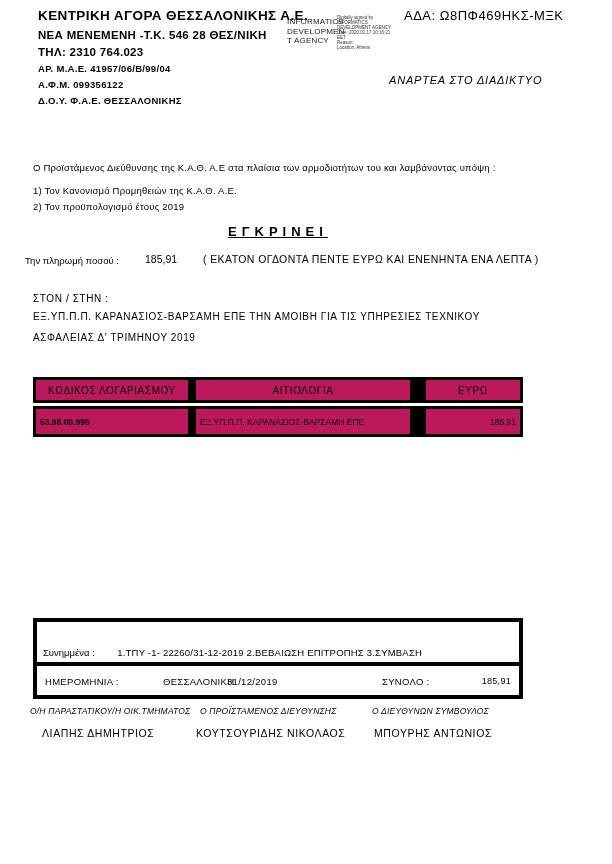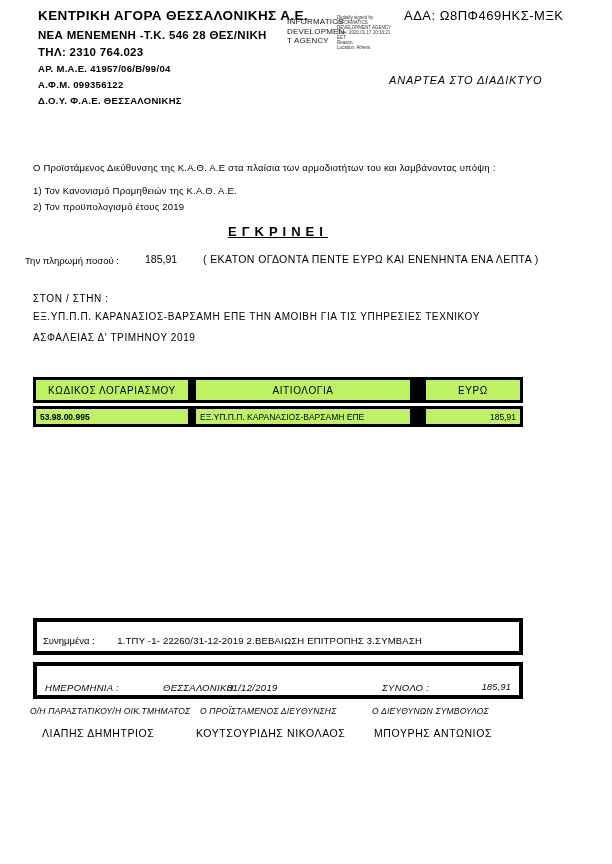--- a/index.html
+++ b/index.html
@@ -29,34 +29,34 @@
 
   .body-sm{font-size:9.5px;letter-spacing:.2px;}
   .egkrinei{left:33px;top:224px;width:490px;text-align:center;font-size:13px;font-weight:bold;
             text-decoration:underline;letter-spacing:5px;}
   .pay-label{font-size:9.5px;}
   .pay-amt{font-size:10.5px;}
   .pay-words{font-size:10.5px;letter-spacing:.4px;}
   .payee{font-size:10px;letter-spacing:.6px;}
 
   .trow{left:33px;width:490px;background:#000;}
-  .trow .cell{position:absolute;top:3px;bottom:3px;background:#bef264;display:flex;align-items:center;text-align:center;}
+  .trow .cell{position:absolute;top:3px;bottom:3px;background:#be185d;display:flex;align-items:center;text-align:center;}
   .c1{left:3px;width:152px;}
   .c2{left:163px;width:214px;}
   .c3{left:393px;width:94px;}
   .th{justify-content:center;font-size:10px;letter-spacing:.6px;}
   .td{font-size:8.5px;padding:0 4px;box-sizing:border-box;}
   .td.right{justify-content:flex-end;}
 
   .bigbox{left:33px;width:490px;border:4px solid #000;box-sizing:border-box;background:#fff;}
-  .attach{top:618px;height:37px;padding:8px 6px;}
+  .attach{top:618px;height:37px;padding:20px 6px;}
   .attach .lbl{font-size:9.5px;}
   .attach .val{font-size:9.5px;margin-left:18px;letter-spacing:.2px;}
   .dateline{top:662px;height:37px;}
-  .dateline span{position:absolute;top:16px;font-size:9.5px;letter-spacing:.3px;font-style:italic;}
+  .dateline span{position:absolute;top:10px;font-size:9.5px;letter-spacing:.3px;}
 
   .sigtitle{font-size:8.5px;font-style:italic;letter-spacing:.2px;}
   .signame{font-size:10.5px;letter-spacing:.6px;}
 </style>
 </head>
 <body>
 
 <div class="page">
 
   <div class="abs company b" style="left:38px;top:8px;">ΚΕΝΤΡΙΚΗ ΑΓΟΡΑ ΘΕΣΣΑΛΟΝΙΚΗΣ Α.Ε.</div>
@@ -99,21 +99,21 @@
   <div class="abs payee" style="left:33px;top:293px;">ΣΤΟΝ / ΣΤΗΝ  :</div>
   <div class="abs payee" style="left:33px;top:311px;">ΕΞ.ΥΠ.Π.Π.  ΚΑΡΑΝΑΣΙΟΣ-ΒΑΡΣΑΜΗ  ΕΠΕ  ΤΗΝ  ΑΜΟΙΒΗ  ΓΙΑ  ΤΙΣ  ΥΠΗΡΕΣΙΕΣ  ΤΕΧΝΙΚΟΥ</div>
   <div class="abs payee" style="left:33px;top:332px;">ΑΣΦΑΛΕΙΑΣ Δ'  ΤΡΙΜΗΝΟΥ 2019</div>
 
   <div class="abs trow" style="top:377px;height:26px;">
     <div class="cell c1 th">ΚΩΔΙΚΟΣ  ΛΟΓΑΡΙΑΣΜΟΥ</div>
     <div class="cell c2 th">ΑΙΤΙΟΛΟΓΙΑ</div>
     <div class="cell c3 th">ΕΥΡΩ</div>
   </div>
 
-  <div class="abs trow" style="top:406px;height:21px;">
+  <div class="abs trow" style="top:406px;height:31px;">
     <div class="cell c1 td b">53.98.00.995</div>
     <div class="cell c2 td">ΕΞ.ΥΠ.Π.Π.  ΚΑΡΑΝΑΣΙΟΣ-ΒΑΡΣΑΜΗ  ΕΠΕ</div>
     <div class="cell c3 td right">185,91</div>
   </div>
 
   <div class="abs bigbox attach">
     <span class="lbl">Συνημμένα :</span>
     <span class="val">1.ΤΠΥ -1- 22260/31-12-2019 2.ΒΕΒΑΙΩΣΗ  ΕΠΙΤΡΟΠΗΣ 3.ΣΥΜΒΑΣΗ</span>
   </div>
 

